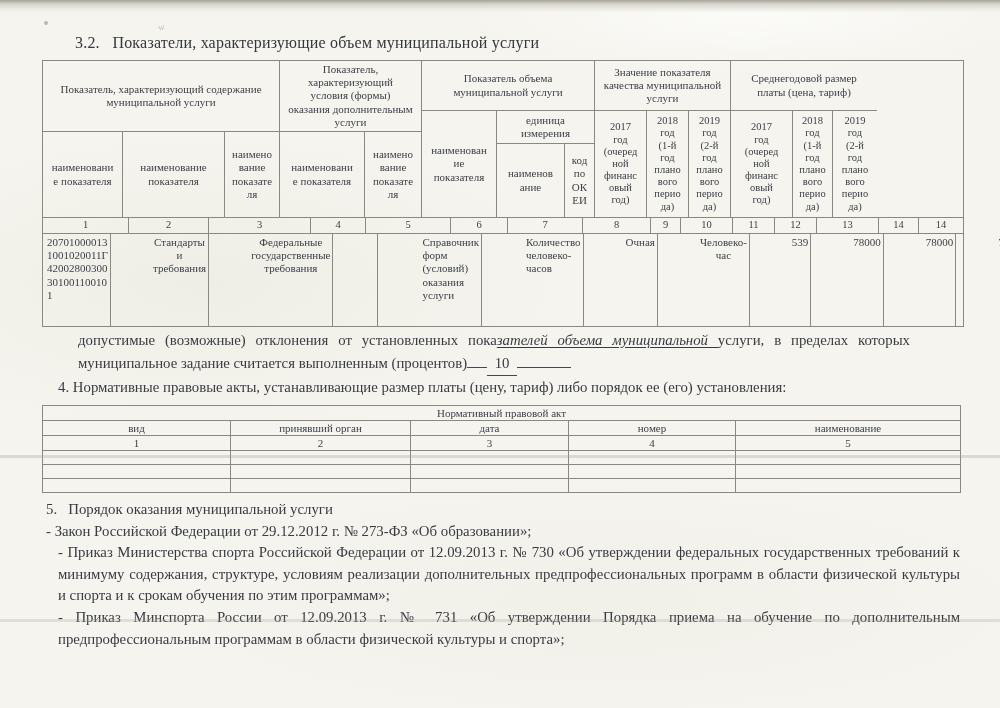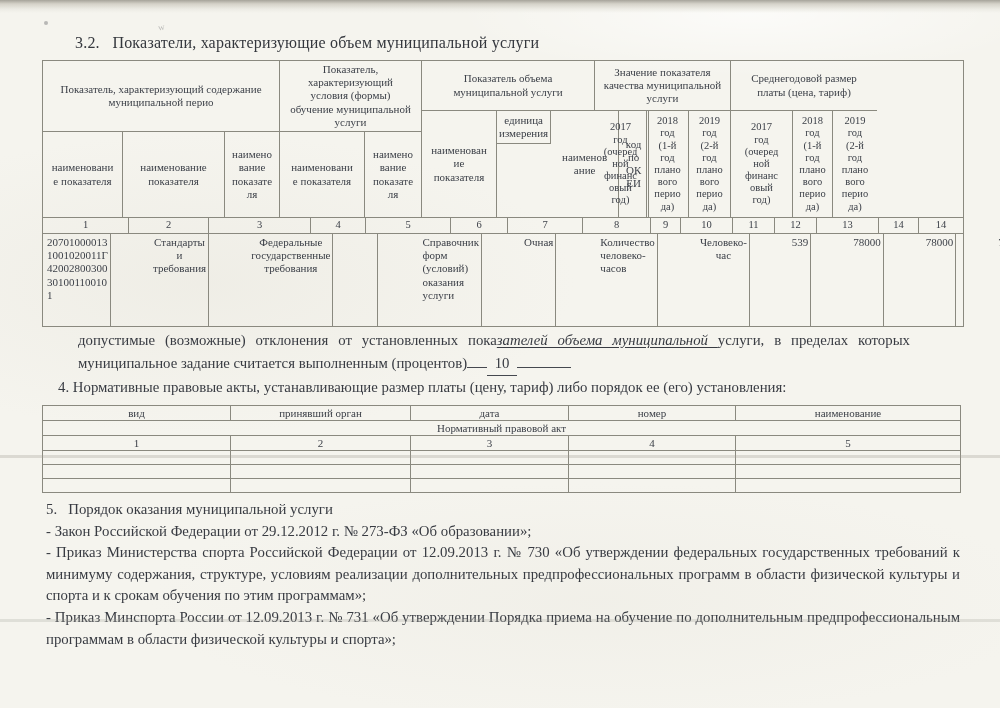--- a/index.html
+++ b/index.html
@@ -31,21 +31,21 @@
   .pencil-mark{position:absolute;left:158px;top:22px;font-size:9px;color:rgba(120,120,122,.45);transform:rotate(-8deg);}
 
   .title{position:absolute;left:75px;top:34px;font-size:16px;letter-spacing:.2px;color:#34373d;}
 
   
   .vtable{position:absolute;left:42px;top:60px;width:922px;border:1px solid var(--line);box-sizing:border-box;}
   .vrow{display:flex;}
   .vhead{height:156px;}
   .vgroup{display:flex;flex-direction:column;box-sizing:border-box;}
   .vsub{display:flex;flex:1;}
-  .vstack{display:flex;box-sizing:border-box;}
+  .vstack{display:flex;flex-direction:column;box-sizing:border-box;}
   .cell{
     box-sizing:border-box;border-right:1px solid var(--line);
     display:flex;align-items:center;justify-content:center;
     text-align:center;white-space:pre-line;
     font-size:11px;line-height:1.2;padding:1px 2px;color:var(--ink);
   }
   .gh{border-bottom:1px solid var(--line);width:100%;}
   .gh-tall{height:71px;}
   .gh-short{height:50px;}
   .unit-h{height:33px;border-bottom:1px solid var(--line);width:100%;}
@@ -70,55 +70,55 @@
   .sec4{position:absolute;left:58px;top:379px;font-size:14.8px;color:#383b42;}
 
   
   .ltable{position:absolute;left:42px;top:405px;width:918px;border-collapse:collapse;table-layout:fixed;}
   .ltable td{border:1px solid var(--line);font-size:11px;text-align:center;vertical-align:middle;padding:0;color:var(--ink);}
   .r15{height:15px;}
   .r14{height:14px;}
 
   
   .sec5{position:absolute;left:46px;top:499px;width:914px;font-size:14.8px;line-height:21.6px;color:#383b42;}
-  .sec5 .just{text-align:justify;}
+  .sec5 .just{text-align:justify;margin-left:12px;}
 </style>
 </head>
 <body>
 
 <div class="page">
   <div class="scan-top"></div>
   <div class="pencil-dot"></div>
   <div class="pencil-mark">w</div>
 
   <div class="title">3.2.&nbsp;&nbsp; Показатели, характеризующие объем муниципальной услуги</div>
 
   <div class="vtable">
     <div class="vrow vhead">
 
       <div class="vgroup" style="width:237px">
         <div class="cell gh gh-tall">Показатель, характеризующий содержание
-муниципальной перио</div>
+муниципальной услуги</div>
         <div class="vsub">
           <div class="cell w2">наименовани
 е показателя</div>
           <div class="cell w3">наименование
 показателя</div>
           <div class="cell w4">наимено
 вание
 показате
 ля</div>
         </div>
       </div>
 
       <div class="vgroup" style="width:142px">
         <div class="cell gh gh-tall">Показатель,
 характеризующий
 условия (формы)
-обучение муниципальной
+оказания дополнительным
 услуги</div>
         <div class="vsub">
           <div class="cell w5">наименовани
 е показателя</div>
           <div class="cell w6">наимено
 вание
 показате
 ля</div>
         </div>
       </div>
@@ -235,24 +235,24 @@
 требования</div>
       <div class="cell w3">Федеральные
 государственные
 требования</div>
       <div class="cell w4"></div>
       <div class="cell w5 alignL">Справочник
 форм
 (условий)
 оказания
 услуги</div>
-      <div class="cell w6">Очная</div>
       <div class="cell w7 alignL">Количество
 человеко-
 часов</div>
+      <div class="cell w6">Очная</div>
       <div class="cell w8">Человеко-
 час</div>
       <div class="cell w9">539</div>
       <div class="cell w10">78000</div>
       <div class="cell w11">78000</div>
       <div class="cell w12">78000</div>
       <div class="cell w13"></div>
       <div class="cell w14"></div>
       <div class="cell w15 noR"></div>
     </div>
@@ -265,28 +265,28 @@
   <table class="ltable">
     <colgroup>
       <col style="width:188px">
         <col style="width:180px">
         <col style="width:158px">
         <col style="width:167px">
         <col style="width:225px">
     </colgroup>
     <tbody>
       <tr class="r15">
+        <td colspan="5">Нормативный правовой акт</td>
+      </tr>
+      <tr class="r15">
         <td>вид</td>
         <td>принявший орган</td>
         <td>дата</td>
         <td>номер</td>
         <td>наименование</td>
-      </tr>
-      <tr class="r15">
-        <td colspan="5">Нормативный правовой акт</td>
       </tr>
       <tr class="r15">
         <td>1</td>
         <td>2</td>
         <td>3</td>
         <td>4</td>
         <td>5</td>
       </tr>
       <tr class="r14">
           <td></td>

